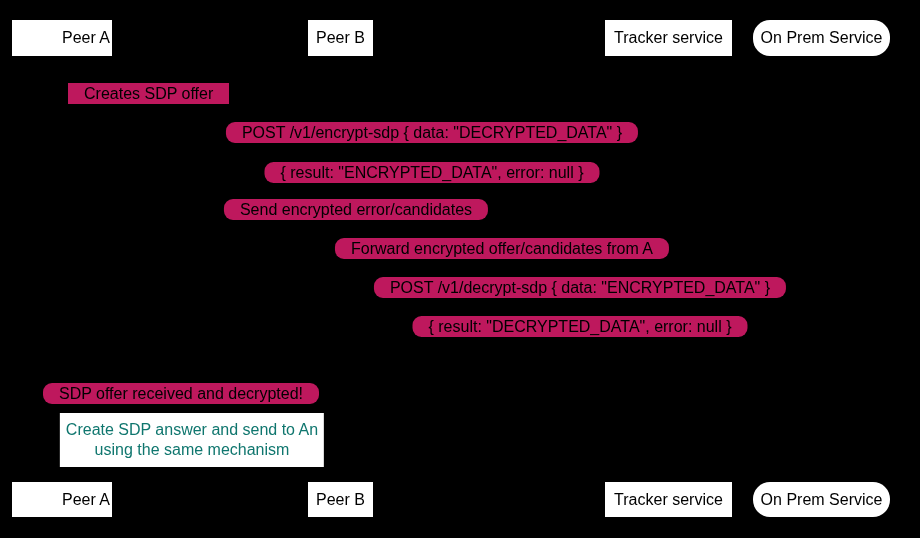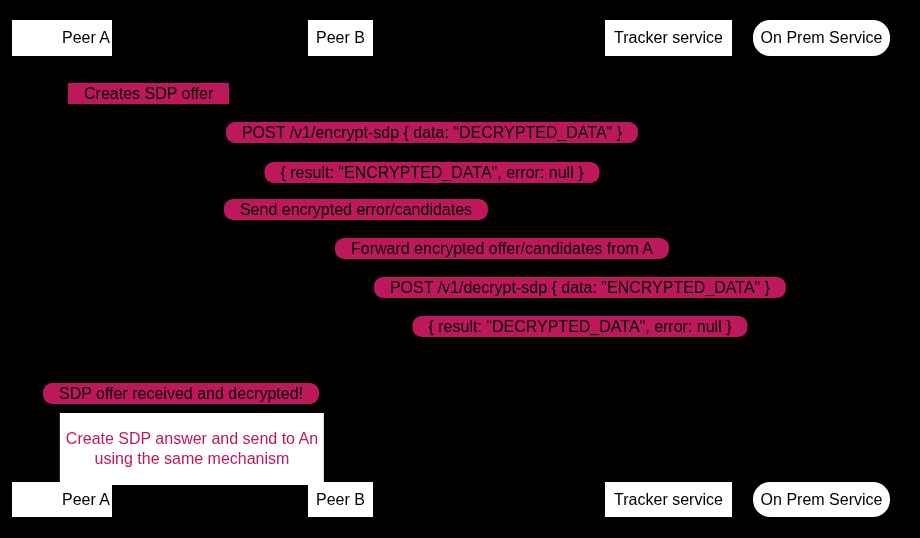--- a/index.html
+++ b/index.html
@@ -52,24 +52,24 @@
   #lbl-decrypt-request  { left: 580px; top: 277px; }
   #lbl-decrypt-response { left: 580px; top: 316px; }
   #lbl-offer-received   { left: 181px; top: 365px; margin-top: 18px; }
 
   #lbl-answer-note {
     position: absolute;
     left: 192px;
     top: 413px;
     transform: translateX(-50%);
     background: #ffffff;
-    color: #be185d;
+    color: #0f766e;
     font-size: 16px;
     line-height: 20px;
-    padding: 16px 6px;
+    padding: 7px 6px;
     text-align: center;
     white-space: nowrap;
   }
   #lbl-answer-note span { display: block; }
 </style>
 </head>
 <body>
 
 <div id="stage">
 

